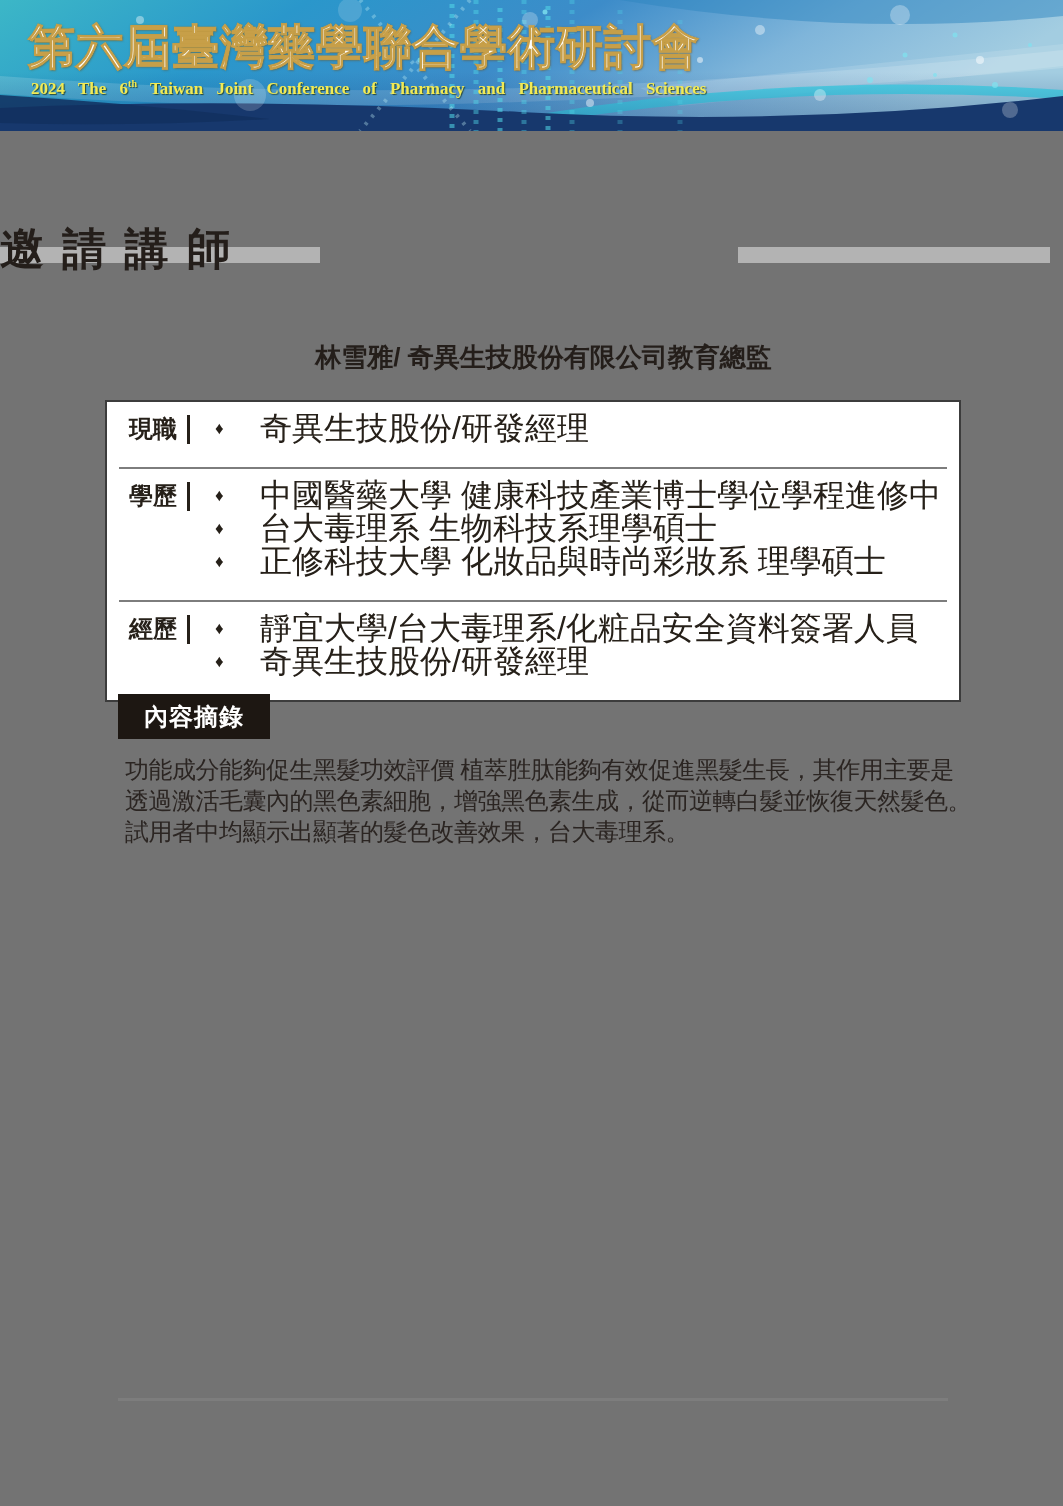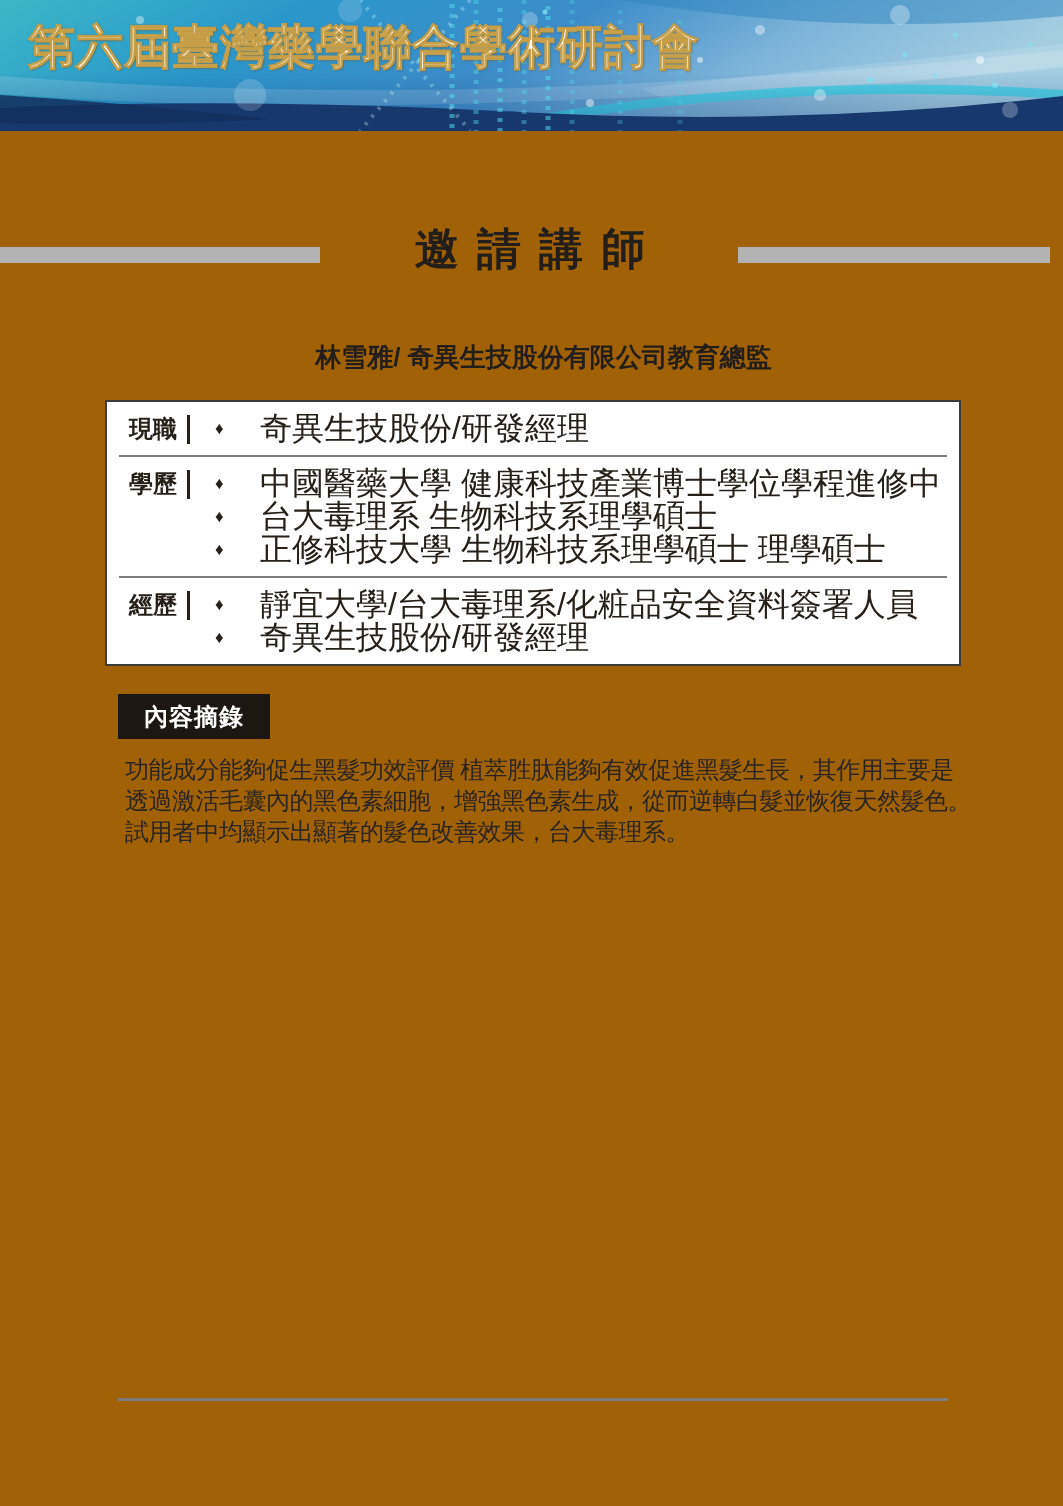--- a/index.html
+++ b/index.html
@@ -1,45 +1,45 @@
 <!DOCTYPE html>
 <html style="--c-banner_teal: #3cb7c7; --c-banner_blue: #2a97cb; --c-banner_navy: #17386d; --c-subtitle_yellow: #f2ea54; --c-title_stroke_gold: #c49a3e; --c-divider_gray: #b3b3b3; --c-separator_gray: #7d7d7d; --c-box_border: #3c3c3c; --c-label_bg_black: #1d1712; --c-text_dark: #262019;"><head>
 <meta charset="utf-8">
 <style>
   html,body{margin:0;padding:0;background:#ffffff;}
-  .page{position:relative;width:1063px;height:1506px;margin:0 auto;background:#a16207;overflow:hidden;
+  .page{position:relative;width:1063px;height:1506px;margin:0 auto;background:#737373;overflow:hidden;
         font-family:"Liberation Sans",sans-serif;color:var(--c-text_dark,#262019);}
 
   
   .banner{position:absolute;left:0;top:0;width:1063px;height:131px;overflow:hidden;}
   .banner svg{position:absolute;left:0;top:0;width:100%;height:100%;display:block;}
   .banner-title{position:absolute;left:28px;top:16px;margin:0;font-family:"Liberation Serif","DejaVu Serif",serif;
         font-size:47px;font-weight:bold;letter-spacing:1px;color:#ffffff;white-space:nowrap;
         -webkit-text-stroke:1px rgba(196,154,62,.95);
         text-shadow:0 0 2px rgba(150,110,40,.55),1px 1px 2px rgba(110,80,25,.55);}
   .banner-subtitle{position:absolute;left:31px;top:78px;font-family:"Liberation Serif","DejaVu Serif",serif;
         font-size:17px;font-weight:bold;color:var(--c-subtitle_yellow,#f2ea54);word-spacing:9px;white-space:nowrap;
         text-shadow:1px 1px 1px rgba(30,55,25,.8);}
   .banner-subtitle sup{font-size:10px;vertical-align:super;}
 
   
   .bar{position:absolute;height:16px;background:var(--c-divider_gray,#b3b3b3);}
   .bar-left{left:0;top:247px;width:320px;}
   .bar-right{left:738px;top:247px;width:312px;}
-  .section-title{position:absolute;left:0;top:220px;width:1063px;margin:0;text-align:center;
+  .section-title{position:absolute;left:0;top:220px;width:1063px;margin:0;text-align:left;
         font-size:44px;font-weight:bold;letter-spacing:3px;color:#241e1a;}
 
   
   .speaker-name{position:absolute;left:0;top:328px;width:1063px;margin:12px;text-align:center;
         font-size:26px;font-weight:bold;color:#241e1a;}
 
   
   .profile-box{position:absolute;left:105px;top:400px;width:852px;border:2px solid var(--c-box_border,#3c3c3c);
         background:#fff;}
-  .p-row{display:flex;align-items:flex-start;padding:10px 10px 10px 22px;}
+  .p-row{display:flex;align-items:flex-start;padding:10px 10px 22px 22px;}
   .p-label-wrap{flex:0 0 62px;display:flex;align-items:flex-start;}
   .p-label{font-size:24px;font-weight:bold;line-height:33px;white-space:nowrap;}
   .p-bar{display:inline-block;width:3px;height:29px;margin-left:10px;margin-top:3px;
         background:var(--c-text_dark,#262019);}
   .p-items{margin-left:24px;flex:1;}
   .p-item{display:flex;align-items:flex-start;line-height:33px;}
   .bullet{flex:0 0 14px;font-size:17px;line-height:33px;margin-right:31px;color:var(--c-text_dark,#262019);}
   .p-text{font-size:32px;line-height:33px;white-space:nowrap;}
   .p-sep{height:2px;background:var(--c-separator_gray,#7d7d7d);margin:0 12px;}
 
@@ -118,20 +118,21 @@
         <circle cx="905" cy="55" r="2.5" opacity="0.7"></circle>
         <circle cx="935" cy="75" r="2" opacity="0.7"></circle>
         <circle cx="955" cy="35" r="2.5" opacity="0.7"></circle>
         <circle cx="995" cy="85" r="3" opacity="0.7"></circle>
         <circle cx="1030" cy="45" r="2" opacity="0.7"></circle>
         <circle cx="545" cy="12" r="2.5" opacity="0.8"></circle>
         <circle cx="420" cy="60" r="2.5" opacity="0.8"></circle>
       </g>
     </svg>
     <h1 class="banner-title">第六屆臺灣藥學聯合學術研討會</h1>
+    <div class="banner-subtitle"><span>2024 The 6</span><sup>th</sup><span> Taiwan Joint Conference of Pharmacy and Pharmaceutical Sciences</span></div>
   </header>
 
   <div class="bar bar-left"></div>
   <h2 class="section-title">邀 請 講 師</h2>
   <div class="bar bar-right"></div>
 
   <h3 class="speaker-name">林雪雅/ 奇異生技股份有限公司教育總監</h3>
 
   <div class="profile-box" id="profile-box">
     <div class="p-row">
@@ -158,21 +159,21 @@
       <span class="p-text">中國醫藥大學 健康科技產業博士學位學程進修中</span>
     </div>
 
     <div class="p-item">
       <span class="bullet">♦</span>
       <span class="p-text">台大毒理系 生物科技系理學碩士</span>
     </div>
 
     <div class="p-item">
       <span class="bullet">♦</span>
-      <span class="p-text">正修科技大學 生物科技系理學碩士 理學碩士</span>
+      <span class="p-text">正修科技大學 化妝品與時尚彩妝系 理學碩士</span>
     </div>
   </div>
     </div>
   <div class="p-sep"></div>
     <div class="p-row">
       <div class="p-label-wrap">
         <span class="p-label">經歷</span>
         <span class="p-bar"></span>
       </div>
       <div class="p-items">

